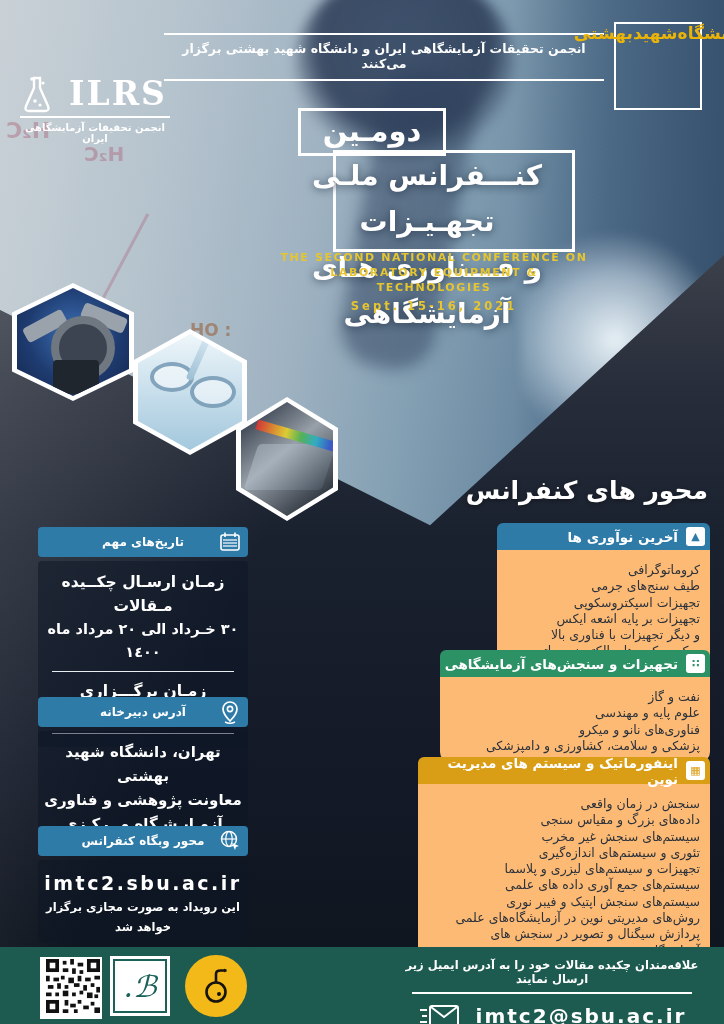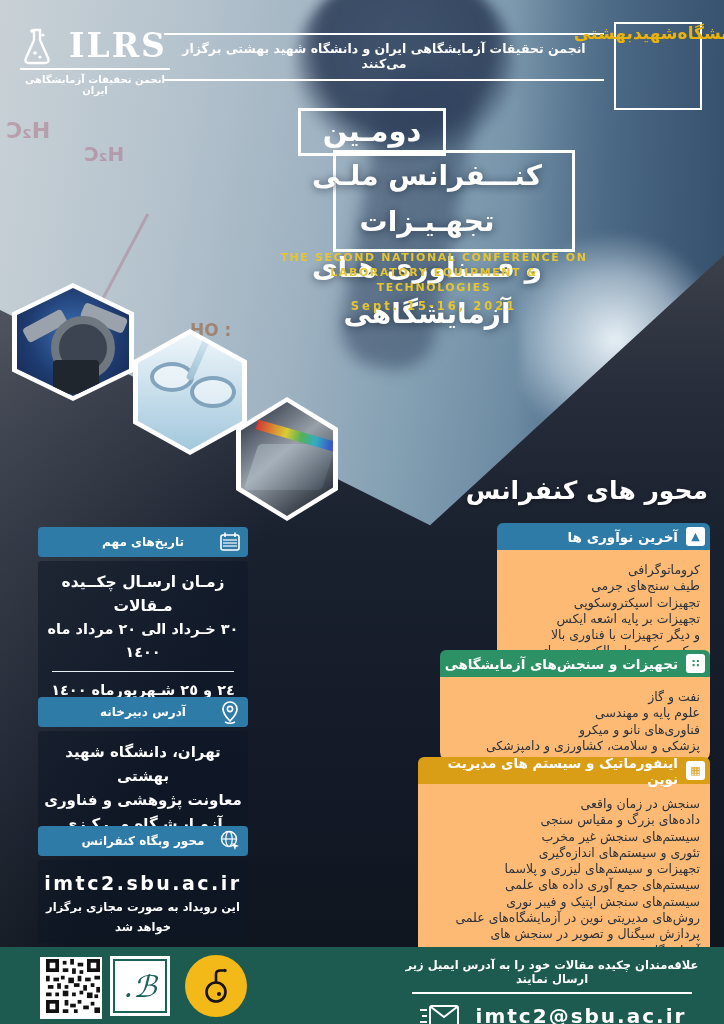--- a/index.html
+++ b/index.html
@@ -47,21 +47,21 @@
   .tube{position:absolute;border:4px solid rgba(96,138,168,.75);border-radius:50%;background:rgba(255,255,255,.5);}
   .pip{position:absolute;left:58px;top:-4px;width:7px;height:52px;background:linear-gradient(180deg,#dcecf4,#9dbfd4);transform:rotate(24deg);border-radius:3px;}
   .hex3{left:236px;top:397px;width:102px;height:124px;}
   .hex3 .hex-in{background:linear-gradient(140deg,#1a2432 0%,#31415380 45%,#0d141d 100%);}
   .prism{position:absolute;left:10px;top:42px;width:78px;height:46px;background:linear-gradient(120deg,rgba(210,226,238,.35),rgba(140,170,195,.15));transform:skewX(-18deg);border-radius:4px;}
   .rainbow{position:absolute;left:14px;top:30px;width:92px;height:10px;transform:rotate(16deg);opacity:.9;
     background:linear-gradient(90deg,#d33,#e6832a,#e6d32a,#4db34d,#2ab0c6,#3355cc,#8844bb);}
 
   
   .ilrs{left:16px;top:26px;width:158px;color:#fff;text-align:center;}
-  .ilrs-row{display:flex;align-items:center;justify-content:center;gap:18px;direction:ltr;}
+  .ilrs-row{display:flex;align-items:center;justify-content:center;gap:18px;direction:ltr;margin-top:48px;}
   .ilrs-acronym{font-family:"DejaVu Serif",serif;font-size:33px;font-weight:bold;letter-spacing:2px;}
   .ilrs-line{height:2px;background:#fff;margin:3px 4px 4px;}
   .ilrs-sub{font-size:10px;font-weight:bold;}
   .org-line{left:164px;top:33px;width:436px;text-align:center;color:#fff;font-size:12.5px;font-weight:bold;
     border-top:2px solid #fff;border-bottom:2px solid #fff;padding:6px 2px 8px;}
   .sbu-logo{right:22px;top:22px;width:84px;height:84px;border:2px solid #fff;box-shadow:inset 0 0 0 3px rgba(255,255,255,0);
     color:#eab308;text-align:center;display:flex;flex-direction:row;justify-content:center;line-height:1.08;
     font-weight:bold;font-size:17px;}
 
   
@@ -202,20 +202,21 @@
         <line x1="17" y1="2.5" x2="17" y2="7" stroke="#fff" stroke-width="1.6"></line>
         <line x1="5" y1="10" x2="19" y2="10" stroke="#fff" stroke-width="1.2"></line>
         <line x1="5" y1="13" x2="19" y2="13" stroke="#fff" stroke-width="1.2"></line>
         <line x1="5" y1="16" x2="19" y2="16" stroke="#fff" stroke-width="1.2"></line>
       </svg>
     </div>
     <div class="sec-body">
       <div class="d-label">زمـان ارسـال چکــیده مـقالات</div>
       <div class="d-value">٣٠ خـرداد الی ٢٠ مرداد ماه ١٤٠٠</div>
       <div class="divider"></div>
+      <div class="d-label">زمـان برگـــزاری</div>
       <div class="d-value">٢٤ و ٢٥ شـهریورماه ١٤٠٠</div>
       <div class="divider"></div>
     </div>
   </div>
 
   <div class="panel" style="top:697px;">
     <div class="sec-header">
       <span>آدرس دبیرخانه</span>
       <svg class="sec-ic" width="24" height="24" viewBox="0 0 24 24">
         <path d="M12 2 c4 0 7 3 7 7 c0 5 -7 12 -7 12 s-7 -7 -7 -12 c0 -4 3 -7 7 -7 z" fill="none" stroke="#fff" stroke-width="1.7"></path>

